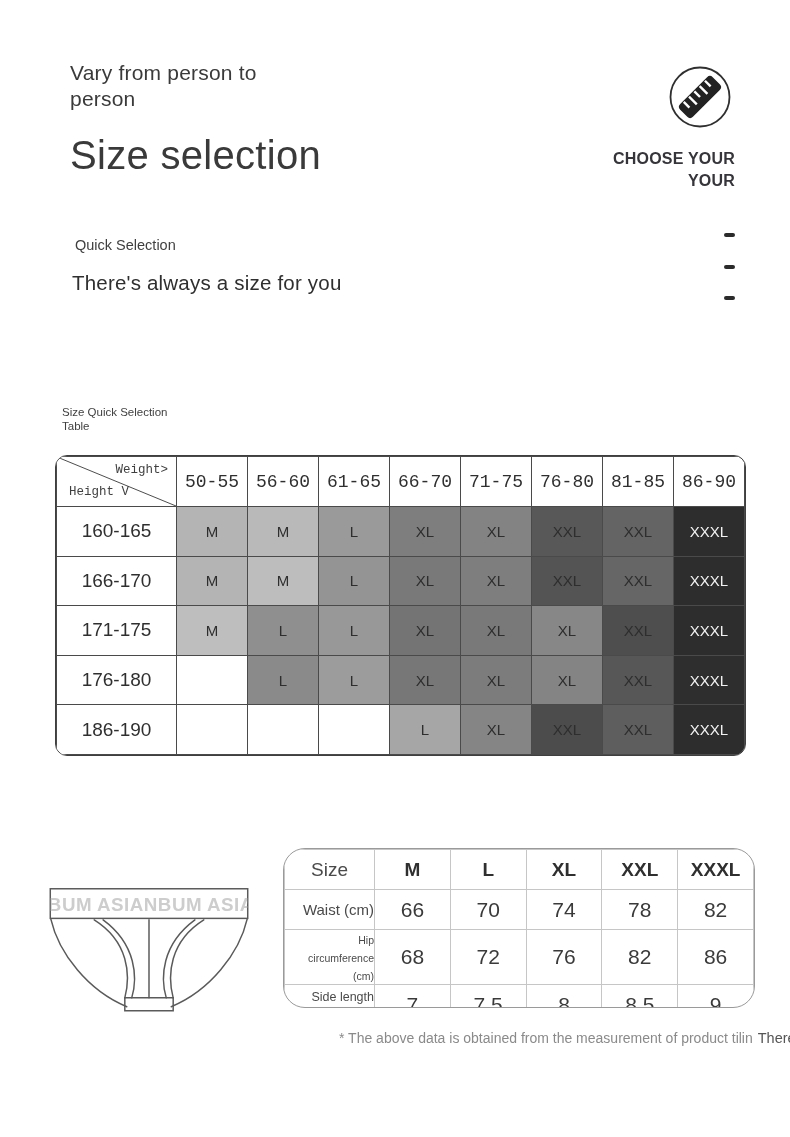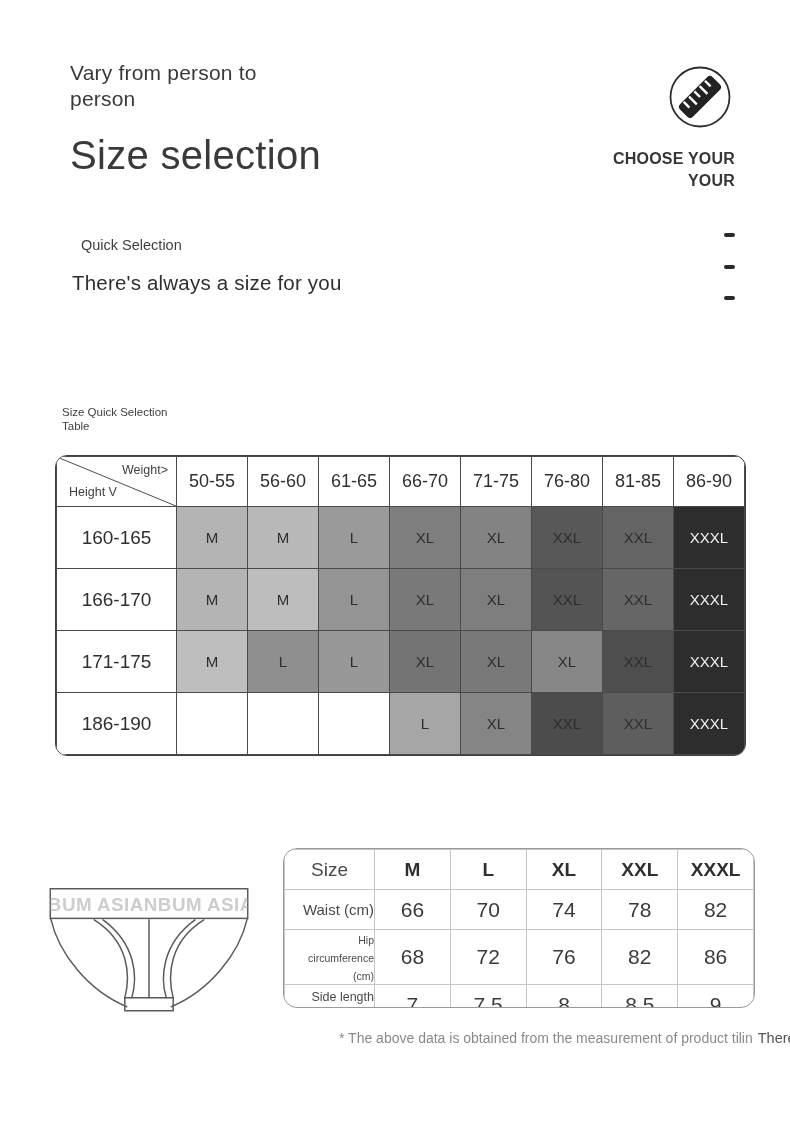--- a/index.html
+++ b/index.html
@@ -6,44 +6,44 @@
   html,body { background:#ffffff; }
   body { font-family:"Liberation Sans", sans-serif; color:#3a3a3a; }
   .page { position:relative; width:790px; height:1137px; background:#fff; overflow:hidden; }
 
   .subtitle { position:absolute; left:70px; top:60px; width:250px; font-size:21px; line-height:1.24; color:#3a3a3a; letter-spacing:.2px; }
   .title { position:absolute; left:70px; top:133px; font-size:40px; color:#3a3a3a; letter-spacing:.3px; }
 
   .badge-icon { position:absolute; left:668px; top:65px; width:64px; height:64px; }
   .badge-text { position:absolute; right:55px; top:148px; text-align:right; font-size:16px; font-weight:bold; color:#35353a; line-height:1.35; letter-spacing:.2px; }
 
-  .quick-label { position:absolute; left:81px; top:237px; font-size:14.5px; color:#3f3f3f; }
+  .quick-label { position:absolute; left:75px; top:237px; font-size:14.5px; color:#3f3f3f; }
   .quick-headline { position:absolute; left:72px; top:271px; font-size:20.5px; color:#2f2f2f; letter-spacing:.2px; }
   .dash { position:absolute; left:724px; width:11px; height:4px; border-radius:2px; background:#2b2b2b; }
   .dash.d0{ top:233px; } .dash.d1{ top:265px; } .dash.d2{ top:296px; }
 
   .caption-left { position:absolute; left:62px; top:405px; font-size:11.5px; line-height:1.22; color:#3f3f3f; }
   .caption-right { position:absolute; right:46px; top:406px; font-size:19px; color:#4a4a4a; }
 
   .sizetable-wrap { position:absolute; left:55px; top:455px; width:691px; height:301px; border:1.5px solid #3f3f3f; border-radius:12px; overflow:hidden; background:#fff; }
   table.sizegrid { width:100%; height:100%; border-collapse:collapse; table-layout:fixed; }
   table.sizegrid col.hcol { width:120px; }
   table.sizegrid th, table.sizegrid td { border:1px solid #4a4a4a; text-align:center; vertical-align:middle; }
-  table.sizegrid tr.hdr { height:50px; }
+  table.sizegrid tr.hdr { height:50px;font-family:Liberation Mono, monospace; }
   table.sizegrid td.wlabel { font-size:18px; color:#2f2f2f; font-weight:normal; }
   table.sizegrid td.hlabel { font-size:19px; color:#2f2f2f; background:#fff; }
   table.sizegrid td.cell { font-size:15px; color:#2e2e2e; background:#fff; }
   .cornercell { position:relative; background:#fff; }
   .cornercell svg { position:absolute; inset:0; width:100%; height:100%; }
   .corner-top { position:absolute; top:6px; right:8px; font-size:12.5px; color:#3f3f3f; font-weight:normal; }
   .corner-bottom { position:absolute; bottom:7px; left:12px; font-size:12.5px; color:#3f3f3f; font-weight:normal; }
 
   .briefs { position:absolute; left:33px; top:882px; width:232px; height:132px; }
 
-  .measure-wrap { position:absolute; left:283px; top:848px; width:472px; height:160px; border:1px solid #9a9a9a; border-radius:14px; overflow:hidden; background:#fff; }
+  .measure-wrap { position:absolute; left:283px; top:848px; width:472px; height:160px; border:1px solid #9a9a9a; border-radius:22px; overflow:hidden; background:#fff; }
   table.measure { width:100%; height:100%; border-collapse:collapse; table-layout:fixed; }
   table.measure col.lcol { width:90px; }
   table.measure td { border:1px solid #c6c6c6; text-align:center; vertical-align:middle; color:#3a3a3a; }
   table.measure td.rowlabel { text-align:right; padding-left:9px; }
   table.measure tr.mh td { font-size:19px; }
   table.measure tr.mh td.sizecol { font-weight:bold; color:#2f2f2f; }
   table.measure tr.mh td.rowlabel { text-align:center; padding-left:0; font-size:19px; color:#4a4a4a; }
   table.measure td.num { font-size:21px; color:#3a3a3a; }
   .lab-waist { font-size:15px; color:#4a4a4a; }
   .lab-hip { font-size:10.5px; line-height:1.25; color:#4a4a4a; }
@@ -146,20 +146,31 @@
       <tr>
         <td class="hlabel">171-175</td>
         <td class="cell" style="background: rgb(190, 190, 190);">M</td>
         <td class="cell" style="background: rgb(143, 143, 143);">L</td>
         <td class="cell" style="background: rgb(152, 152, 152);">L</td>
         <td class="cell" style="background: rgb(116, 116, 116);">XL</td>
         <td class="cell" style="background: rgb(121, 121, 121);">XL</td>
         <td class="cell" style="background: rgb(135, 135, 135);">XL</td>
         <td class="cell" style="background: rgb(78, 78, 78);">XXL</td>
         <td class="cell" style="background: rgb(45, 45, 45); color: rgb(242, 242, 242);">XXXL</td>
+      </tr>
+      <tr>
+        <td class="hlabel">176-180</td>
+        <td class="cell"></td>
+        <td class="cell" style="background: rgb(138, 138, 138);">L</td>
+        <td class="cell" style="background: rgb(156, 156, 156);">L</td>
+        <td class="cell" style="background: rgb(119, 119, 119);">XL</td>
+        <td class="cell" style="background: rgb(124, 124, 124);">XL</td>
+        <td class="cell" style="background: rgb(132, 132, 132);">XL</td>
+        <td class="cell" style="background: rgb(87, 87, 87);">XXL</td>
+        <td class="cell" style="background: rgb(46, 46, 46); color: rgb(242, 242, 242);">XXXL</td>
       </tr>
       <tr>
         <td class="hlabel">186-190</td>
         <td class="cell"></td>
         <td class="cell"></td>
         <td class="cell"></td>
         <td class="cell" style="background: rgb(166, 166, 166);">L</td>
         <td class="cell" style="background: rgb(133, 133, 133);">XL</td>
         <td class="cell" style="background: rgb(76, 76, 76);">XXL</td>
         <td class="cell" style="background: rgb(94, 94, 94);">XXL</td>

